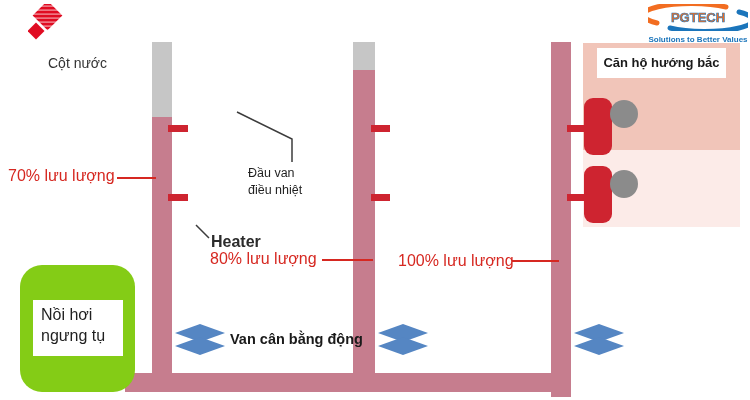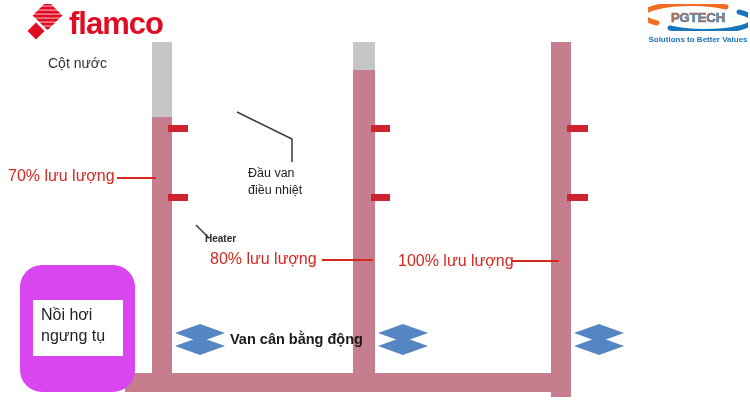--- a/index.html
+++ b/index.html
@@ -6,42 +6,42 @@
   #stage{position:relative;width:750px;height:400px;background:#fff;overflow:hidden;
          font-family:"Liberation Sans", sans-serif;}
 
   
   .riser{position:absolute;z-index:1;}
   .riser-gray{background:#c6c6c6;}
   .riser-mauve{background:#c67d8e;}
   .bottom-pipe{position:absolute;left:125px;top:373px;width:446px;height:19px;background:#c67d8e;z-index:1;}
 
   
-  .boiler{position:absolute;left:20px;top:265px;width:115px;height:127px;background:#d946ef;border-radius:22px;z-index:2;}
+  .boiler{position:absolute;left:20px;top:265px;width:115px;height:127px;background:#84cc16;border-radius:22px;z-index:2;}
   .boiler-label{position:absolute;left:13px;top:35px;width:90px;height:56px;background:#fff;
                 color:#1f1f1f;font-size:16px;line-height:1.3;padding:5px 0 0 8px;box-sizing:border-box;}
 
   
   .apt{position:absolute;top:43px;height:184px;z-index:2;}
   .apt-top{position:absolute;left:0;top:0;width:100%;height:107px;background:#f1c5b9;}
   .apt-bottom{position:absolute;left:0;top:107px;width:100%;height:77px;background:#fcebe8;}
   .apt-title{position:absolute;left:14px;right:14px;top:5px;height:30px;background:#fff;
              color:#1a1a1a;font-size:13px;font-weight:bold;text-align:center;line-height:30px;z-index:3;}
   .rad-valve{position:absolute;left:1px;width:28px;height:57px;background:#ce2430;border-radius:9px;z-index:3;}
   .rad-head{position:absolute;left:27px;width:28px;height:28px;border-radius:50%;background:#8b8b8b;z-index:3;}
   .v1{top:55px;} .h1{top:57px;} .v2{top:123px;} .h2{top:127px;}
 
   .stub{position:absolute;height:7px;background:#ce2430;z-index:4;}
 
   
   .flow-label{position:absolute;color:#d62821;font-size:16px;z-index:5;white-space:nowrap;}
   .flow-line{position:absolute;height:2px;background:#d62821;z-index:5;}
   .thermo-box{position:absolute;left:248px;top:162px;width:97px;height:38px;background:#fff;z-index:5;
               color:#1f1f1f;font-size:12.5px;text-align:left;line-height:1.35;padding-top:3px;box-sizing:border-box;}
-  .heater-label{position:absolute;left:205px;top:233px;color:#2b2b2b;font-size:10px;font-weight:bold;z-index:5;text-align:right;}
+  .heater-label{position:absolute;left:211px;top:233px;color:#2b2b2b;font-size:16px;font-weight:bold;z-index:5;text-align:right;}
   .balvalve-label{position:absolute;left:230px;top:331px;color:#1a1a1a;font-size:14.5px;font-weight:bold;z-index:5;white-space:nowrap;}
   .diamond{position:absolute;top:324px;z-index:5;}
 
   
   .flamco{position:absolute;left:28px;top:4px;z-index:5;display:flex;align-items:center;}
   .flamco-text{color:#e00c22;font-size:31px;font-weight:bold;letter-spacing:-1px;margin-left:5px;line-height:1;}
   .water-col{position:absolute;left:48px;top:55px;color:#333;font-size:14px;z-index:5;}
   .pgtech{position:absolute;left:648px;top:4px;width:100px;z-index:5;text-align:center;}
   .pgtech-tagline{color:#1b75bb;font-size:8px;font-weight:bold;white-space:nowrap;margin-top:0;}
 
@@ -56,21 +56,20 @@
     <svg width="36" height="38" viewBox="0 0 36 38">
       <defs>
         <pattern id="hatch" width="4" height="4" patternUnits="userSpaceOnUse" patternTransform="rotate(45)">
           <rect width="4" height="4" fill="#e00c22"></rect>
           <line x1="0" y1="0" x2="0" y2="4" stroke="#ffffff" stroke-width="1.5"></line>
         </pattern>
       </defs>
       <rect x="9" y="1" width="21" height="21" transform="rotate(45 19.5 11.5)" fill="url(#hatch)"></rect>
       <rect x="2" y="21" width="12" height="12" transform="rotate(45 8 27)" fill="#e00c22"></rect>
     </svg>
-    <span class="flamco-text">flamco</span>
   </div>
 
   <div class="water-col">Cột nước</div>
 
   <div class="pgtech">
     <svg width="100" height="27" viewBox="0 0 100 27">
       <path d="M78,3 A46,11 0 0 0 9,19" fill="none" stroke="#f26d21" stroke-width="5" stroke-linecap="round"></path>
       <path d="M22,24 A46,11 0 0 0 91,8" fill="none" stroke="#1b75bb" stroke-width="5" stroke-linecap="round"></path>
       <text x="50" y="18" text-anchor="middle" font-family="Liberation Sans, sans-serif" font-size="13" font-weight="bold" fill="#f26d21" stroke="#1b75bb" stroke-width="0.6">PGTECH</text>
     </svg>
@@ -86,20 +85,29 @@
 
   <div class="boiler">
     <div class="boiler-label">
       <div>Nồi hơi</div>
       <div>ngưng tụ</div>
     </div>
   </div>
 
 
 
+  <div class="apt" style="left:583px;width:157px;">
+    <div class="apt-top"></div>
+    <div class="apt-bottom"></div>
+    <div class="apt-title">Căn hộ hướng bắc</div>
+    <div class="rad-valve v1"></div>
+    <div class="rad-head h1"></div>
+    <div class="rad-valve v2"></div>
+    <div class="rad-head h2"></div>
+  </div>
 
   <div class="stub" style="left:168px;top:125px;width:20px;"></div>
   <div class="stub" style="left:168px;top:194px;width:20px;"></div>
   <div class="stub" style="left:371px;top:125px;width:19px;"></div>
   <div class="stub" style="left:371px;top:194px;width:19px;"></div>
   <div class="stub" style="left:567px;top:125px;width:21px;"></div>
   <div class="stub" style="left:567px;top:194px;width:21px;"></div>
 
   <div class="flow-label" style="left:8px;top:167px;text-align:center;">70% lưu lượng</div>
   <div class="flow-line" style="left:117px;top:177px;width:39px;"></div>

